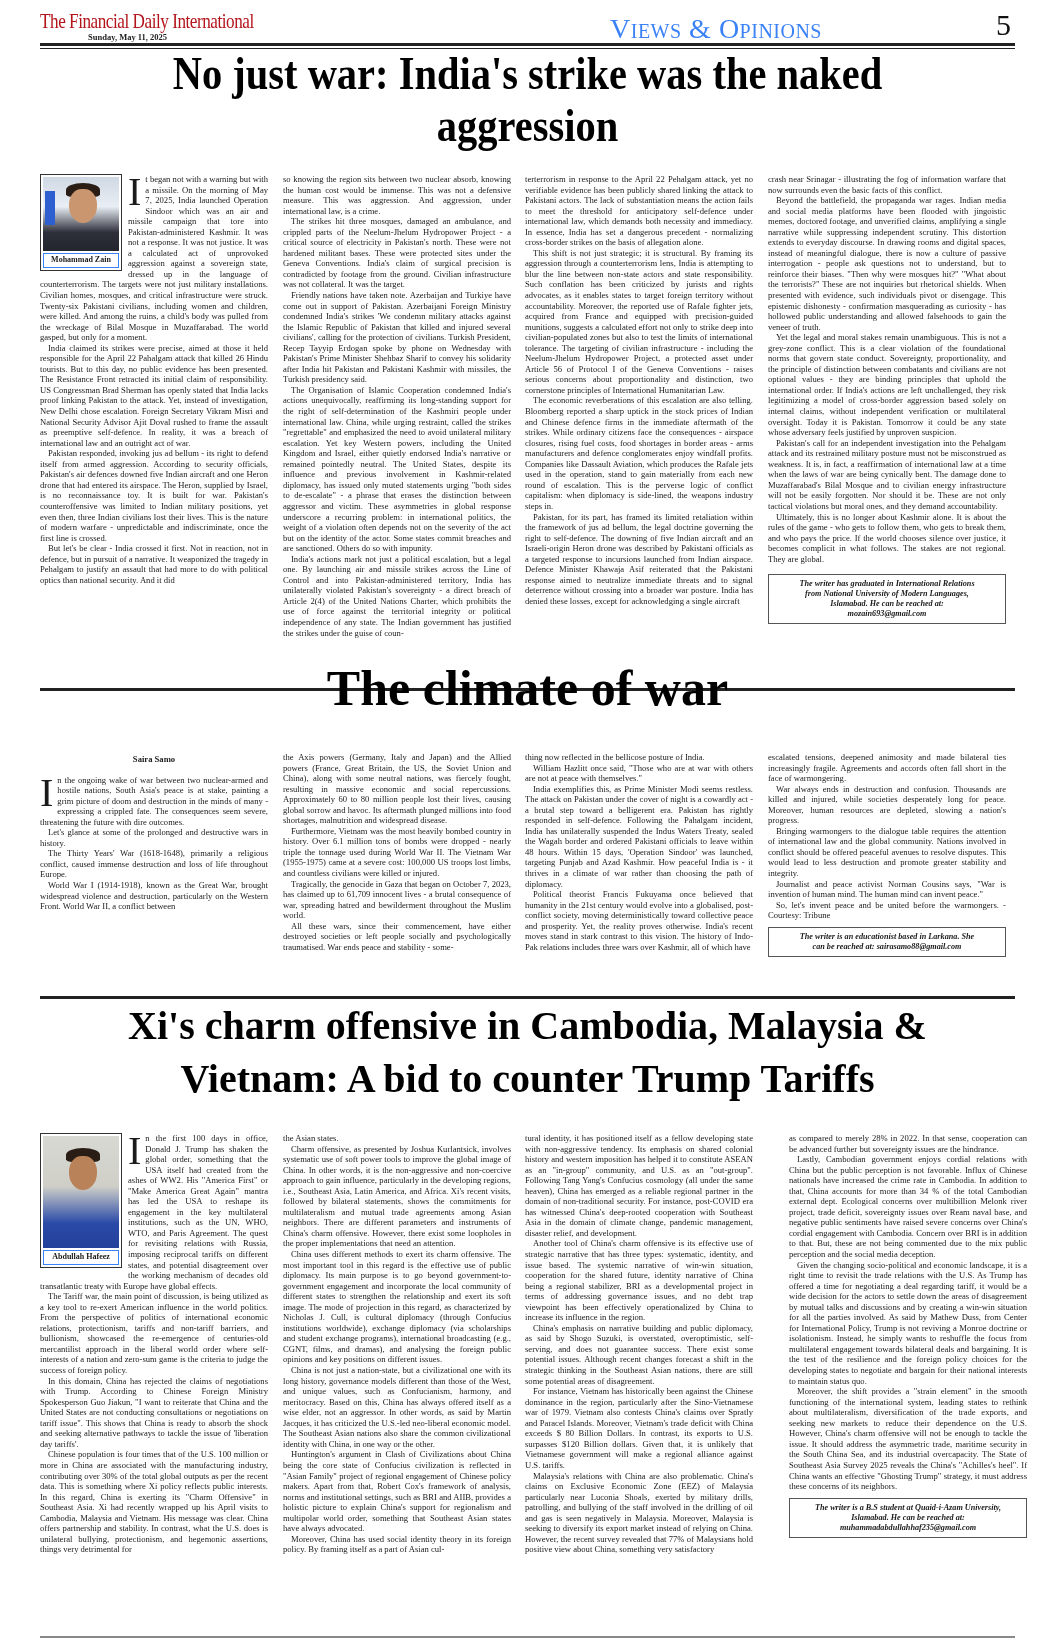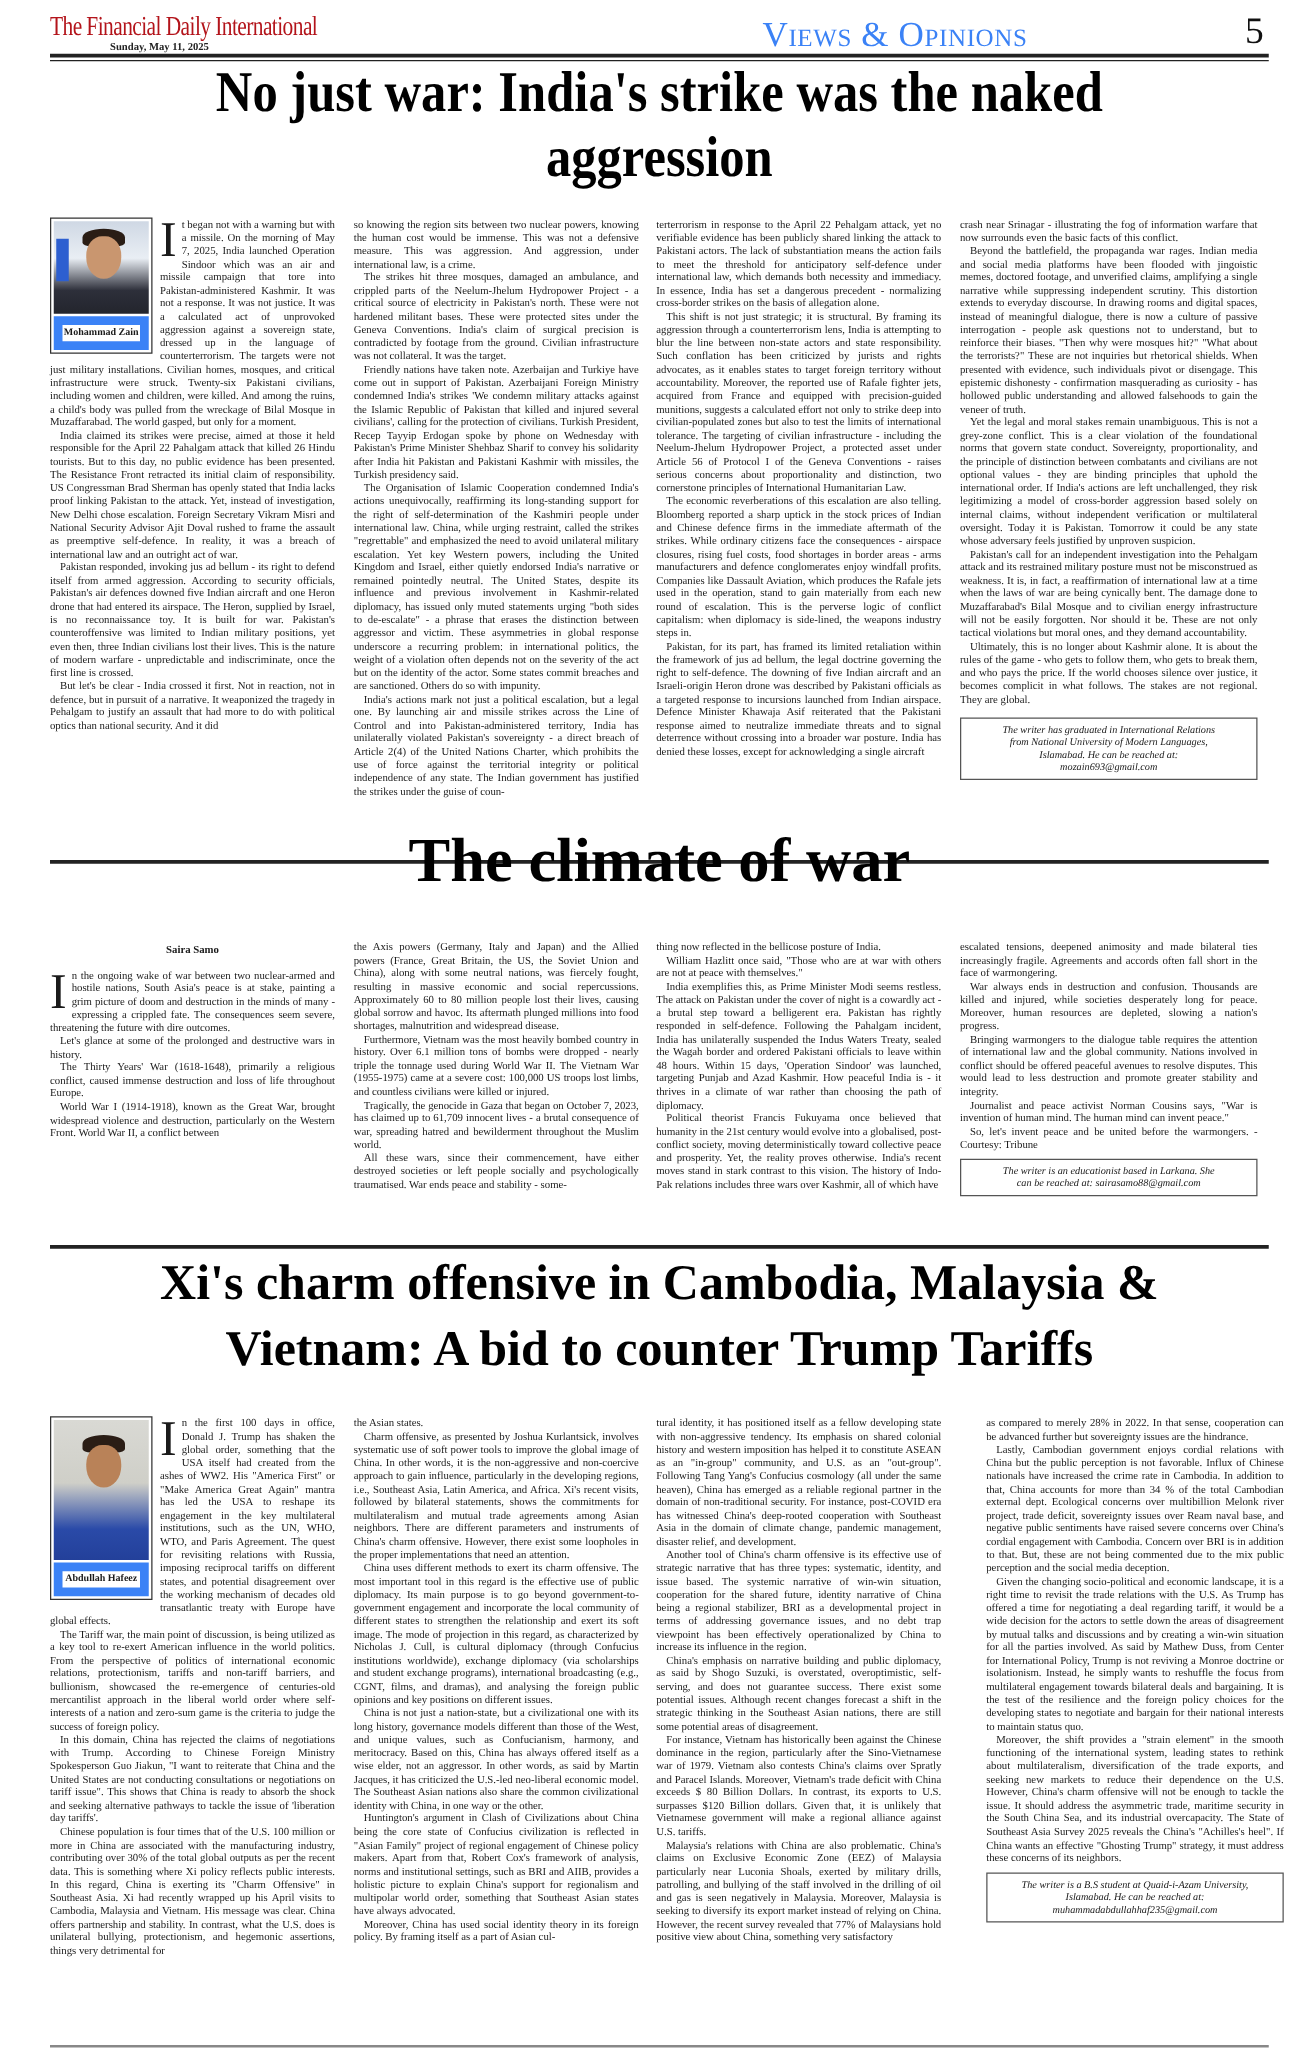--- a/index.html
+++ b/index.html
@@ -21,23 +21,23 @@
 .col p{text-indent:8px}
 .col p.first{text-indent:0}
 .dropcap{float:left;font-size:40px;line-height:34px;margin:1px 4px 0 0;font-family:"Liberation Serif",serif}
 .author-box{float:left;width:82px;margin:0 6px 4px 0;border:1px solid #333;padding:2px;background:#fff}
 .author-photo{width:100%;height:74px;position:relative;overflow:hidden}
 .photo-zain{background:linear-gradient(180deg,#cfd8e4 0%,#e9eef4 40%,#2d2f3a 75%,#23252d 100%)}
 .photo-hafeez{background:linear-gradient(180deg,#d9d9d4 0%,#cfcfc8 45%,#2a4aa8 78%,#23409a 100%)}
 .face{position:absolute;left:26px;top:12px;width:28px;height:34px;border-radius:45% 45% 50% 50%;background:#c9966f}
 .hair{position:absolute;left:23px;top:6px;width:34px;height:14px;border-radius:50% 50% 20% 20%;background:#2a1d15}
 .blue-bar{position:absolute;left:2px;top:14px;width:10px;height:34px;background:#2d5fd0}
-.author-name{border:7px solid #3b82f6;margin-top:2px;text-align:center;font-size:8px;font-weight:bold;padding:1px 0}
+.author-name{border:1px solid #3b82f6;margin-top:2px;text-align:center;font-size:8px;font-weight:bold;padding:1px 0}
 .byline{text-align:center;font-weight:bold;font-size:8.6px;margin:2px 0 10px}
-.bio-box{border:1px solid #555;padding:4px 6px;margin-top:10px;text-align:center;font-style:italic;font-weight:normal;font-size:8.2px;line-height:10px}
+.bio-box{border:1px solid #555;padding:4px 6px;margin-top:10px;text-align:center;font-style:italic;font-weight:bold;font-size:8.2px;line-height:10px}
 .bio-box span{display:block}
 </style>
 </head>
 <body>
 
 <div class="masthead">
   <div class="paper-name">The Financial Daily International</div>
   <div class="paper-date">Sunday, May 11, 2025</div>
   <div class="section-title">Views &amp; Opinions</div>
   <div class="page-number">5</div>
@@ -54,21 +54,21 @@
         <div class="face"></div>
     </div>
     <div class="author-name">Mohammad Zain</div>
   </div>
   <p class="first"><span class="dropcap">I</span><span>t began not with a warning but with a missile. On the morning of May 7, 2025, India launched Operation Sindoor which was an air and missile campaign that tore into Pakistan-administered Kashmir. It was not a response. It was not justice. It was a calculated act of unprovoked aggression against a sovereign state, dressed up in the language of counterterrorism. The targets were not just military installations. Civilian homes, mosques, and critical infrastructure were struck. Twenty-six Pakistani civilians, including women and children, were killed. And among the ruins, a child's body was pulled from the wreckage of Bilal Mosque in Muzaffarabad. The world gasped, but only for a moment.</span></p>
   <p>India claimed its strikes were precise, aimed at those it held responsible for the April 22 Pahalgam attack that killed 26 Hindu tourists. But to this day, no public evidence has been presented. The Resistance Front retracted its initial claim of responsibility. US Congressman Brad Sherman has openly stated that India lacks proof linking Pakistan to the attack. Yet, instead of investigation, New Delhi chose escalation. Foreign Secretary Vikram Misri and National Security Advisor Ajit Doval rushed to frame the assault as preemptive self-defence. In reality, it was a breach of international law and an outright act of war.</p>
   <p>Pakistan responded, invoking jus ad bellum - its right to defend itself from armed aggression. According to security officials, Pakistan's air defences downed five Indian aircraft and one Heron drone that had entered its airspace. The Heron, supplied by Israel, is no reconnaissance toy. It is built for war. Pakistan's counteroffensive was limited to Indian military positions, yet even then, three Indian civilians lost their lives. This is the nature of modern warfare - unpredictable and indiscriminate, once the first line is crossed.</p>
   <p>But let's be clear - India crossed it first. Not in reaction, not in defence, but in pursuit of a narrative. It weaponized the tragedy in Pehalgam to justify an assault that had more to do with political optics than national security. And it did</p>
 </div>
 <div class="col" style="left:283px;top:174px;width:228px">
-  <p class="first">so knowing the region sits between two nuclear powers, knowing the human cost would be immense. This was not a defensive measure. This was aggression. And aggression, under international law, is a crime.</p>
+  <p class="first">so knowing the region sits between two nuclear absorb, knowing the human cost would be immense. This was not a defensive measure. This was aggression. And aggression, under international law, is a crime.</p>
   <p>The strikes hit three mosques, damaged an ambulance, and crippled parts of the Neelum-Jhelum Hydropower Project - a critical source of electricity in Pakistan's north. These were not hardened militant bases. These were protected sites under the Geneva Conventions. India's claim of surgical precision is contradicted by footage from the ground. Civilian infrastructure was not collateral. It was the target.</p>
   <p>Friendly nations have taken note. Azerbaijan and Turkiye have come out in support of Pakistan. Azerbaijani Foreign Ministry condemned India's strikes 'We condemn military attacks against the Islamic Republic of Pakistan that killed and injured several civilians', calling for the protection of civilians. Turkish President, Recep Tayyip Erdogan spoke by phone on Wednesday with Pakistan's Prime Minister Shehbaz Sharif to convey his solidarity after India hit Pakistan and Pakistani Kashmir with missiles, the Turkish presidency said.</p>
   <p>The Organisation of Islamic Cooperation condemned India's actions unequivocally, reaffirming its long-standing support for the right of self-determination of the Kashmiri people under international law. China, while urging restraint, called the strikes "regrettable" and emphasized the need to avoid unilateral military escalation. Yet key Western powers, including the United Kingdom and Israel, either quietly endorsed India's narrative or remained pointedly neutral. The United States, despite its influence and previous involvement in Kashmir-related diplomacy, has issued only muted statements urging "both sides to de-escalate" - a phrase that erases the distinction between aggressor and victim. These asymmetries in global response underscore a recurring problem: in international politics, the weight of a violation often depends not on the severity of the act but on the identity of the actor. Some states commit breaches and are sanctioned. Others do so with impunity.</p>
   <p>India's actions mark not just a political escalation, but a legal one. By launching air and missile strikes across the Line of Control and into Pakistan-administered territory, India has unilaterally violated Pakistan's sovereignty - a direct breach of Article 2(4) of the United Nations Charter, which prohibits the use of force against the territorial integrity or political independence of any state. The Indian government has justified the strikes under the guise of coun-</p>
 </div>
 <div class="col" style="left:525px;top:174px;width:228px">
   <p class="first">terterrorism in response to the April 22 Pehalgam attack, yet no verifiable evidence has been publicly shared linking the attack to Pakistani actors. The lack of substantiation means the action fails to meet the threshold for anticipatory self-defence under international law, which demands both necessity and immediacy. In essence, India has set a dangerous precedent - normalizing cross-border strikes on the basis of allegation alone.</p>
   <p>This shift is not just strategic; it is structural. By framing its aggression through a counterterrorism lens, India is attempting to blur the line between non-state actors and state responsibility. Such conflation has been criticized by jurists and rights advocates, as it enables states to target foreign territory without accountability. Moreover, the reported use of Rafale fighter jets, acquired from France and equipped with precision-guided munitions, suggests a calculated effort not only to strike deep into civilian-populated zones but also to test the limits of international tolerance. The targeting of civilian infrastructure - including the Neelum-Jhelum Hydropower Project, a protected asset under Article 56 of Protocol I of the Geneva Conventions - raises serious concerns about proportionality and distinction, two cornerstone principles of International Humanitarian Law.</p>
   <p>The economic reverberations of this escalation are also telling. Bloomberg reported a sharp uptick in the stock prices of Indian and Chinese defence firms in the immediate aftermath of the strikes. While ordinary citizens face the consequences - airspace closures, rising fuel costs, food shortages in border areas - arms manufacturers and defence conglomerates enjoy windfall profits. Companies like Dassault Aviation, which produces the Rafale jets used in the operation, stand to gain materially from each new round of escalation. This is the perverse logic of conflict capitalism: when diplomacy is side-lined, the weapons industry steps in.</p>
   <p>Pakistan, for its part, has framed its limited retaliation within the framework of jus ad bellum, the legal doctrine governing the right to self-defence. The downing of five Indian aircraft and an Israeli-origin Heron drone was described by Pakistani officials as a targeted response to incursions launched from Indian airspace. Defence Minister Khawaja Asif reiterated that the Pakistani response aimed to neutralize immediate threats and to signal deterrence without crossing into a broader war posture. India has denied these losses, except for acknowledging a single aircraft</p>

